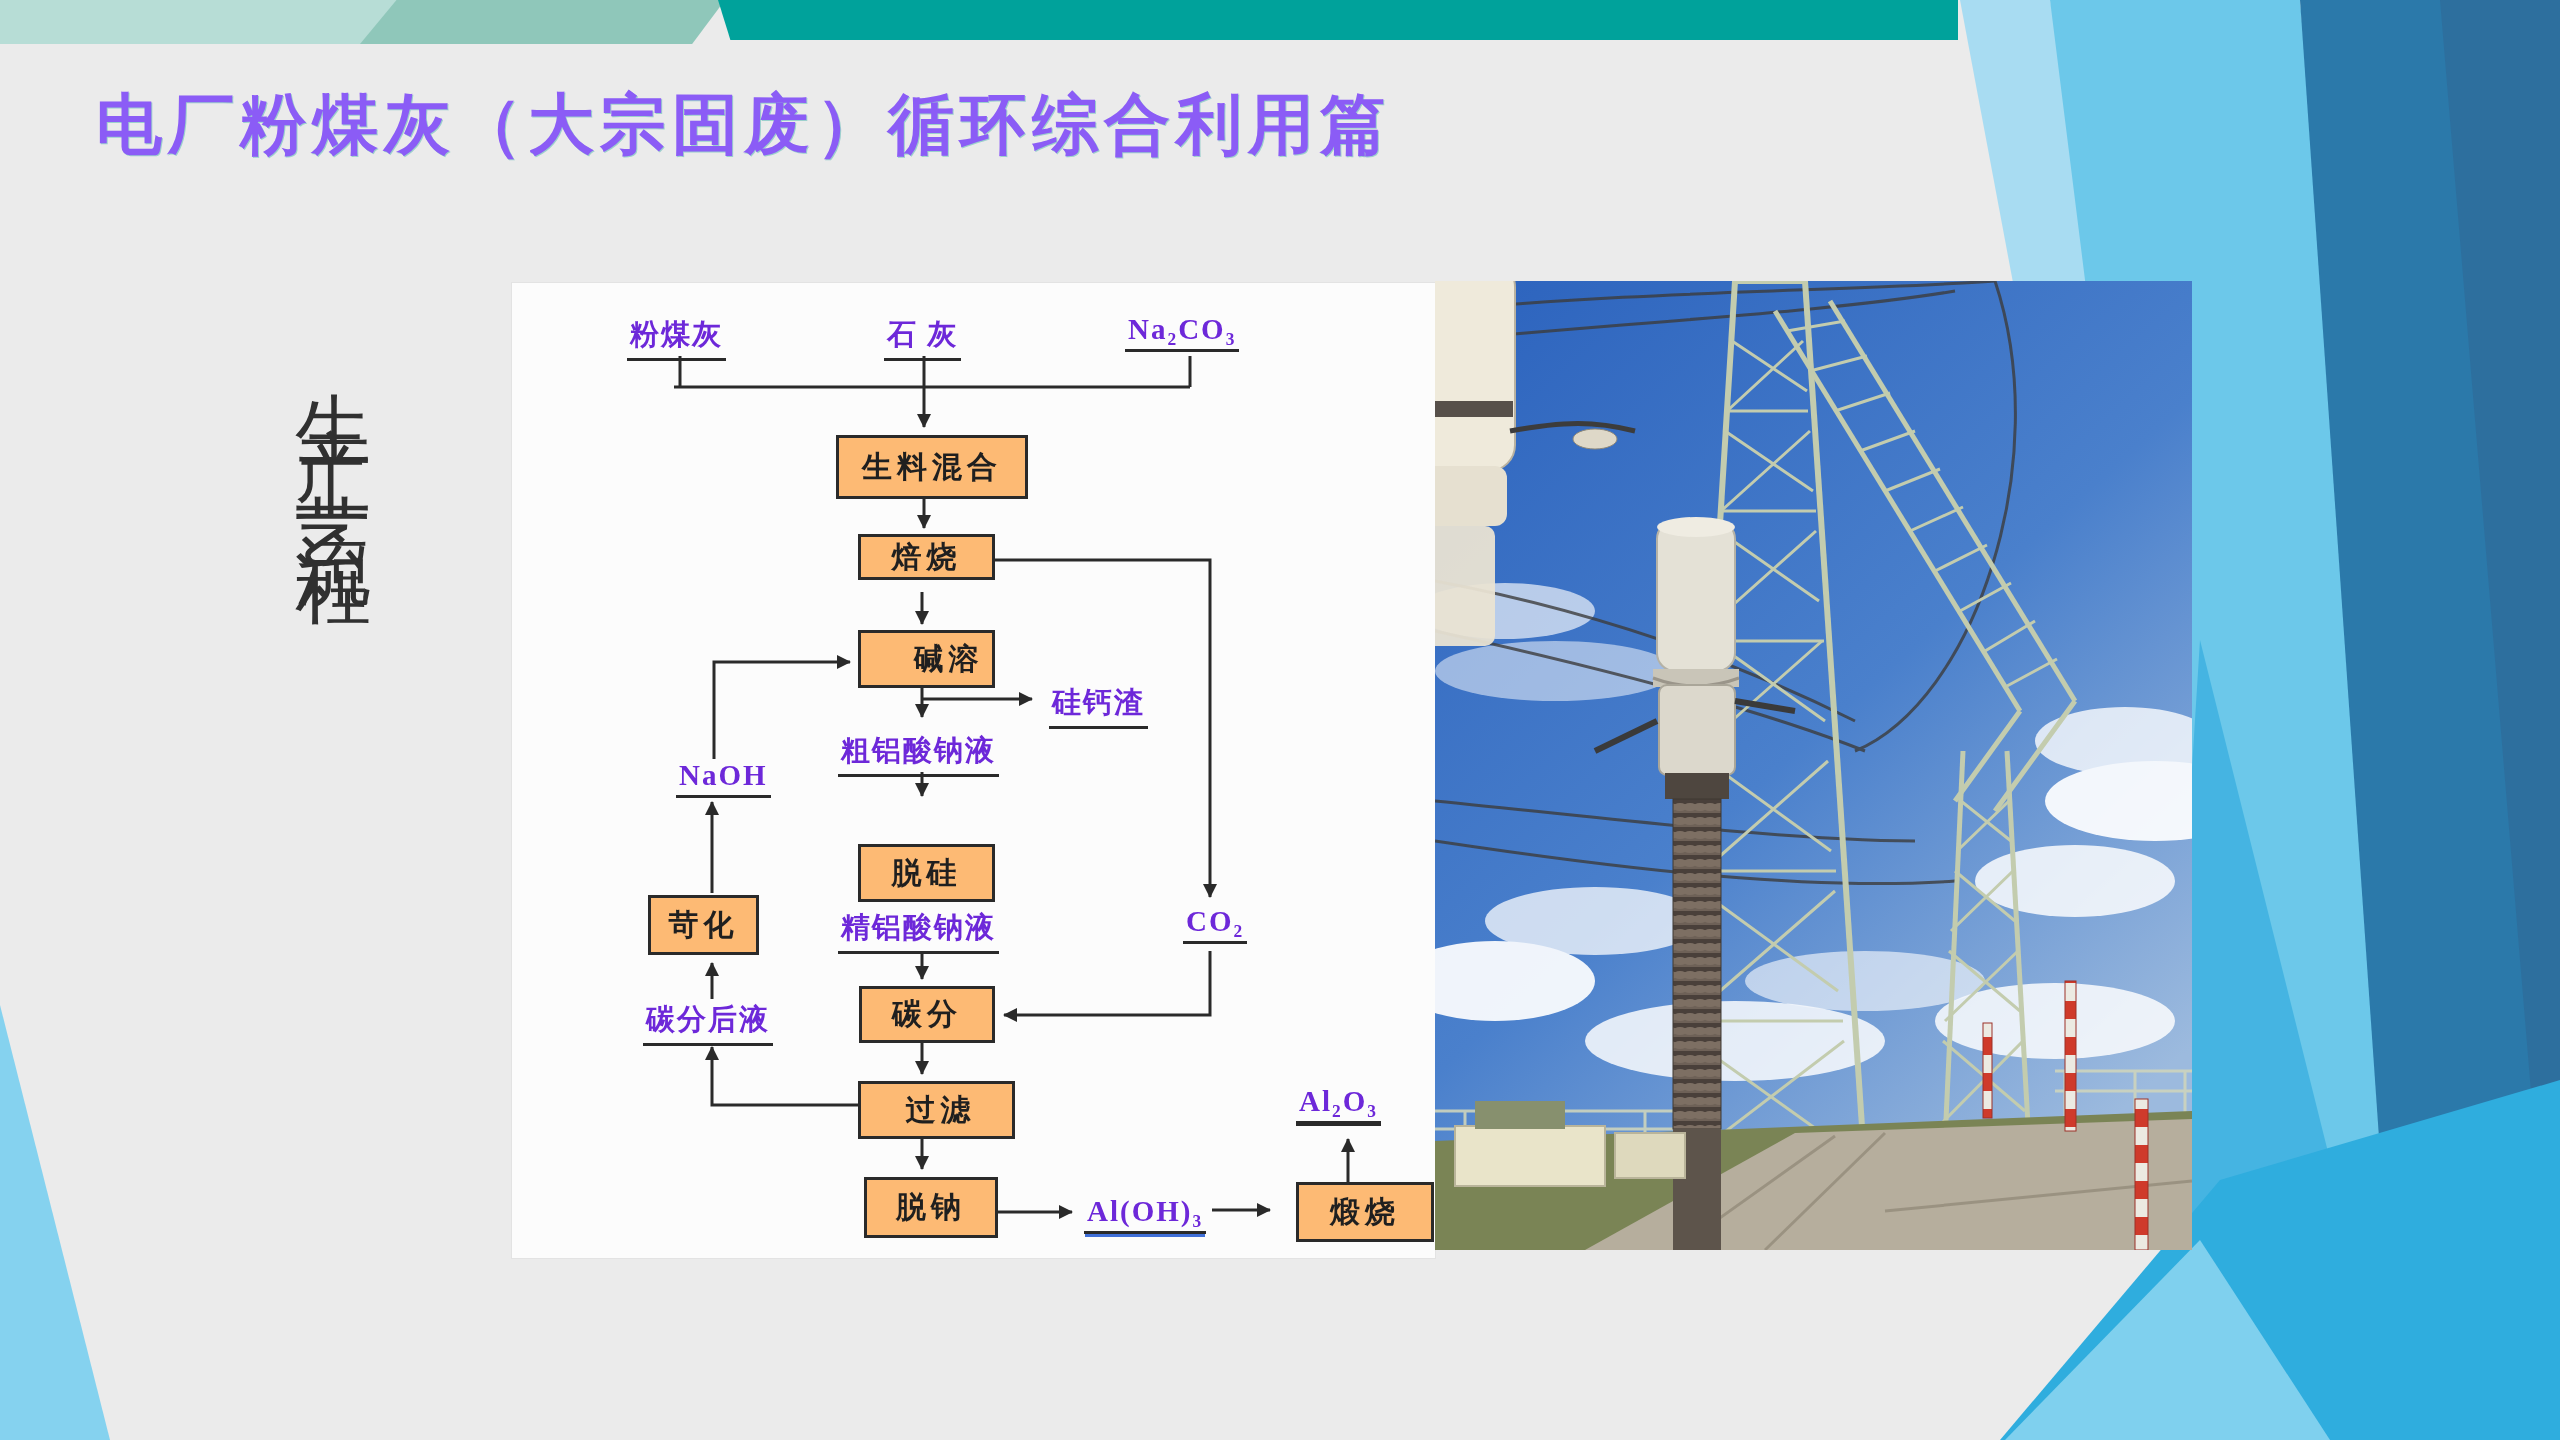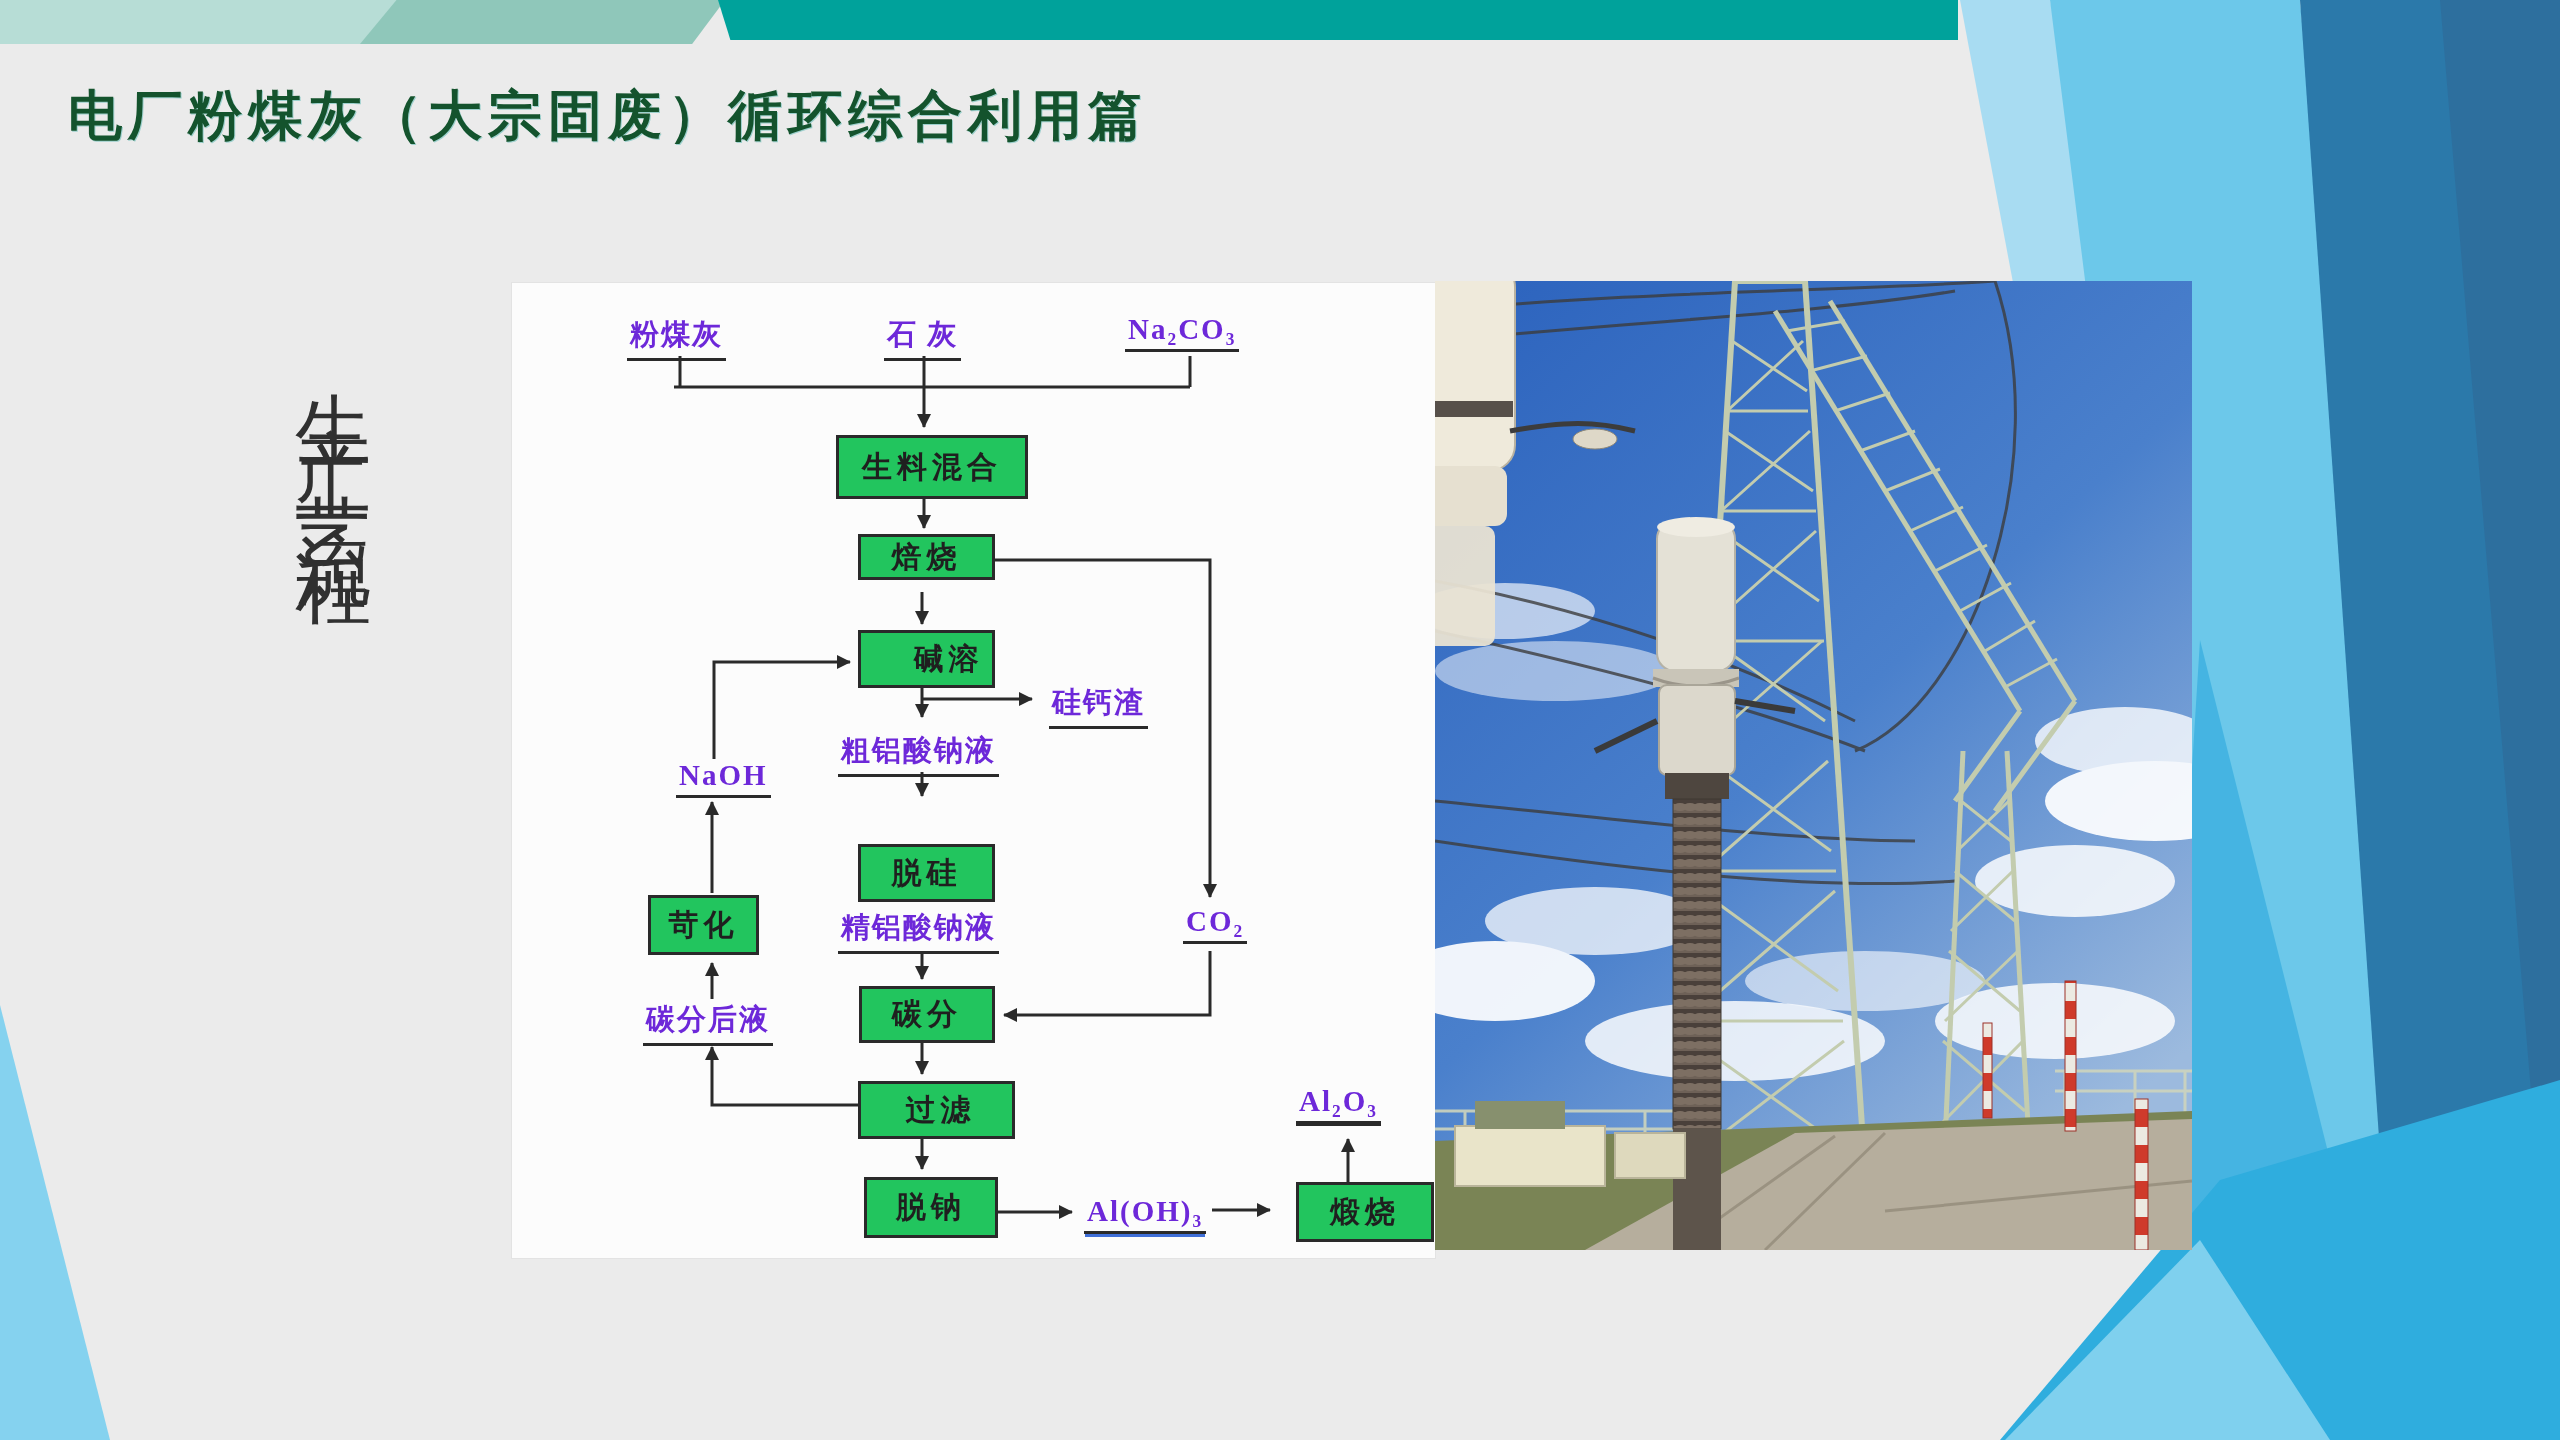--- a/index.html
+++ b/index.html
@@ -14,40 +14,40 @@
   #band-seafoam-mid{left:360px;width:365px;background:#8fc7ba;border-bottom-right-radius:16px;
     clip-path:polygon(10% 0,100% 0,91% 100%,0 100%);}
   #band-teal{left:718px;width:1240px;height:40px;background:#00a29b;
     clip-path:polygon(0 0,100% 0,100% 100%,1% 100%);}
   
   #bottom-left-wedge{position:absolute;left:0;top:1005px;width:110px;height:435px;
     background:#85d2ef;clip-path:polygon(0 0,100% 100%,0 100%);}
   #right-decoration{position:absolute;left:1900px;top:0;width:660px;height:1440px;}
   
   #page-title{
-    position:absolute;left:68px;top:80px;width:1560px;
-    font-size:54px;font-weight:bold;letter-spacing:6px;color:#14532d;
+    position:absolute;left:96px;top:80px;width:1560px;
+    font-size:66px;font-weight:bold;letter-spacing:6px;color:#8b5cf6;
     font-family:"Liberation Serif","DejaVu Serif",serif;
     text-shadow:1px 1px 0 rgba(10,158,150,.35);white-space:nowrap;
   }
   
   #side-label{
     position:absolute;left:282px;top:332px;height:700px;
     writing-mode:vertical-rl;text-orientation:upright;
     font-size:76px;letter-spacing:34px;color:#303030;font-weight:500;
   }
   
   #flowchart{
     position:absolute;left:512px;top:283px;width:923px;height:975px;
     background:#fcfcfc;box-shadow:0 0 0 1px #e3e3e3;
   }
   #flow-lines{position:absolute;left:0;top:0;}
   .fbox{
     position:absolute;display:flex;align-items:center;justify-content:center;
-    background:#22c55e;border:3px solid #2a2a2a;box-sizing:border-box;
+    background:#fdba74;border:3px solid #2a2a2a;box-sizing:border-box;
     font-size:30px;font-weight:700;letter-spacing:5px;color:#1f1f1f;
     font-family:"Liberation Serif","DejaVu Serif",serif;white-space:nowrap;
   }
   .flabel{
     position:absolute;font-size:29px;font-weight:700;color:#6d28d9;
     font-family:"Liberation Serif","DejaVu Serif",serif;
     border-bottom:3px solid #2a2a2a;padding:0 3px 3px 3px;letter-spacing:2px;
     white-space:nowrap;text-align:center;
   }
   .flabel.thick{border-bottom-width:5px;}

